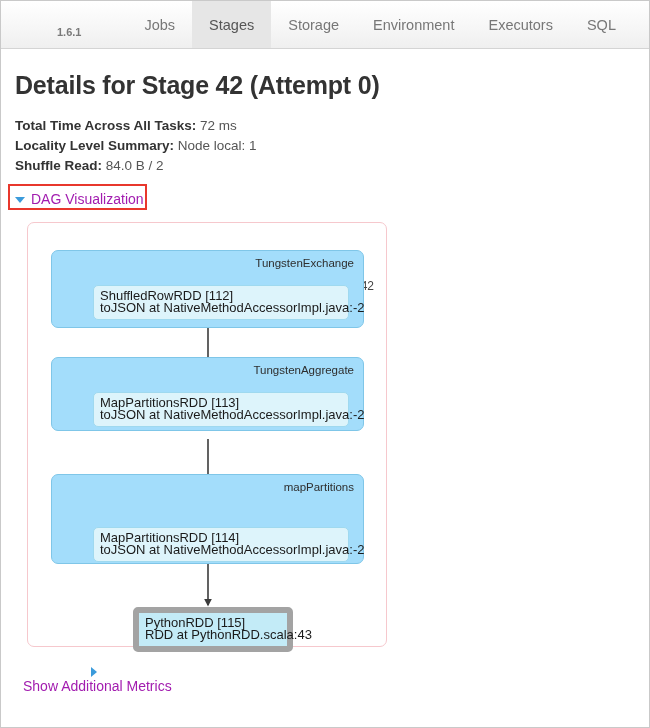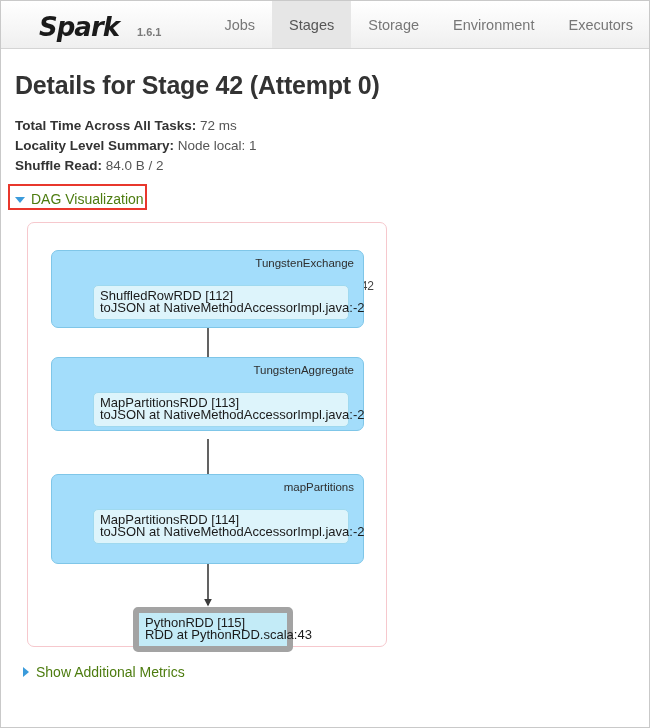--- a/index.html
+++ b/index.html
@@ -97,21 +97,21 @@
     position: absolute;
     left: -7px; top: -4px;
     width: 139px; height: 26px;
     border: 2px solid #e8372c;
     pointer-events: none;
   }
   .toggle-link {
     display: inline-flex;
     align-items: center;
     font-size: 14px;
-    color: #4d7c0f;
+    color: #a21caf;
     cursor: pointer;
     text-decoration: none;
     line-height: 18px;
   }
   .caret-down {
     width: 0; height: 0;
     border-left: 5px solid transparent;
     border-right: 5px solid transparent;
     border-top: 6px solid #3b9bdb;
     margin-right: 6px;
@@ -173,30 +173,29 @@
   .rdd-box.terminal {
     background: #c3ebf7;
     border: 6px solid #a3a3a3;
     left: 105px;
     width: 160px;
   }
   #edges { position: absolute; left: 0; top: 0; width: 360px; height: 425px; }
 
   
   #bottom-links { margin: 16px 0 0 22px; }
-  #bottom-links .toggle-link { margin-bottom: 5px; }
+  #bottom-links .toggle-link { margin-bottom: 5px; flex-direction: column; }
 </style>
 </head>
 <body>
 
 <div id="page">
 
   <div id="navbar">
     <div id="brand">
-      <div class="spark-word">Spark</div>
       <div class="spark-version">1.6.1</div>
     </div>
     <div id="navlinks">
       <a class="navlink">Jobs</a>
       <a class="navlink active">Stages</a>
       <a class="navlink">Storage</a>
       <a class="navlink">Environment</a>
       <a class="navlink">Executors</a>
       <a class="navlink">SQL</a>
     </div>
@@ -253,21 +252,21 @@
       <div class="scope-box" style="top:134px; height:74px;">
         <div class="scope-label">TungstenAggregate</div>
         <div class="rdd-box" style="top:34px;">
           <div>MapPartitionsRDD [113]</div>
           <div>toJSON at NativeMethodAccessorImpl.java:-2</div>
         </div>
       </div>
 
       <div class="scope-box" style="top:251px; height:90px;">
         <div class="scope-label">mapPartitions</div>
-        <div class="rdd-box" style="top:34px;">
+        <div class="rdd-box" style="top:52px;">
           <div>MapPartitionsRDD [114]</div>
           <div>toJSON at NativeMethodAccessorImpl.java:-2</div>
         </div>
       </div>
 
       <div class="rdd-box terminal" style="top:384px;">
         <div>PythonRDD [115]</div>
         <div>RDD at PythonRDD.scala:43</div>
       </div>
     </div>

